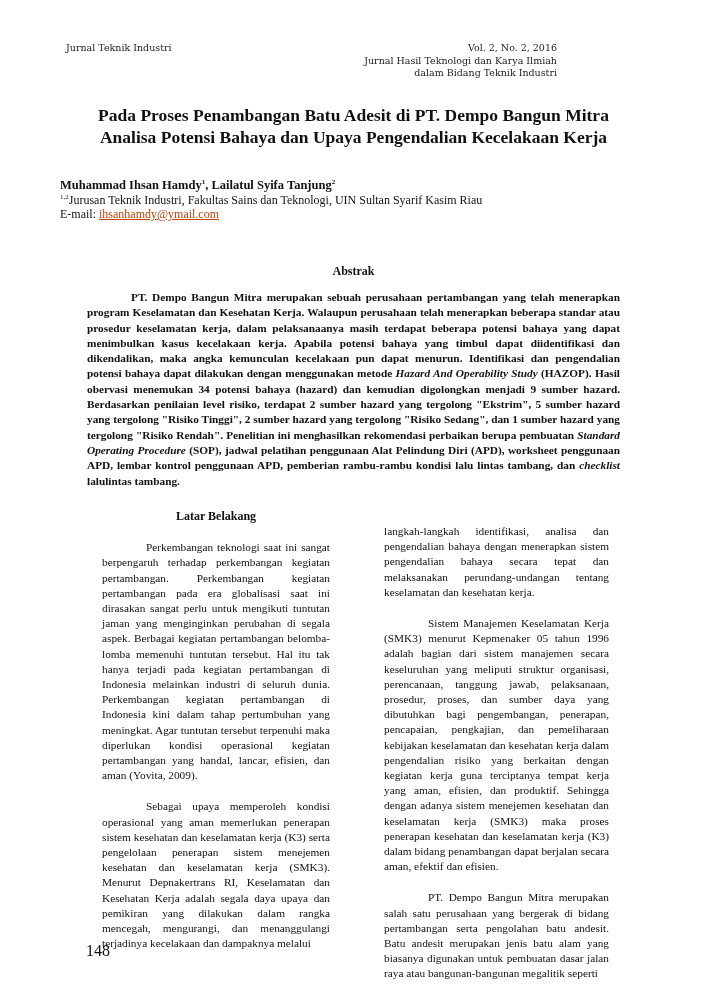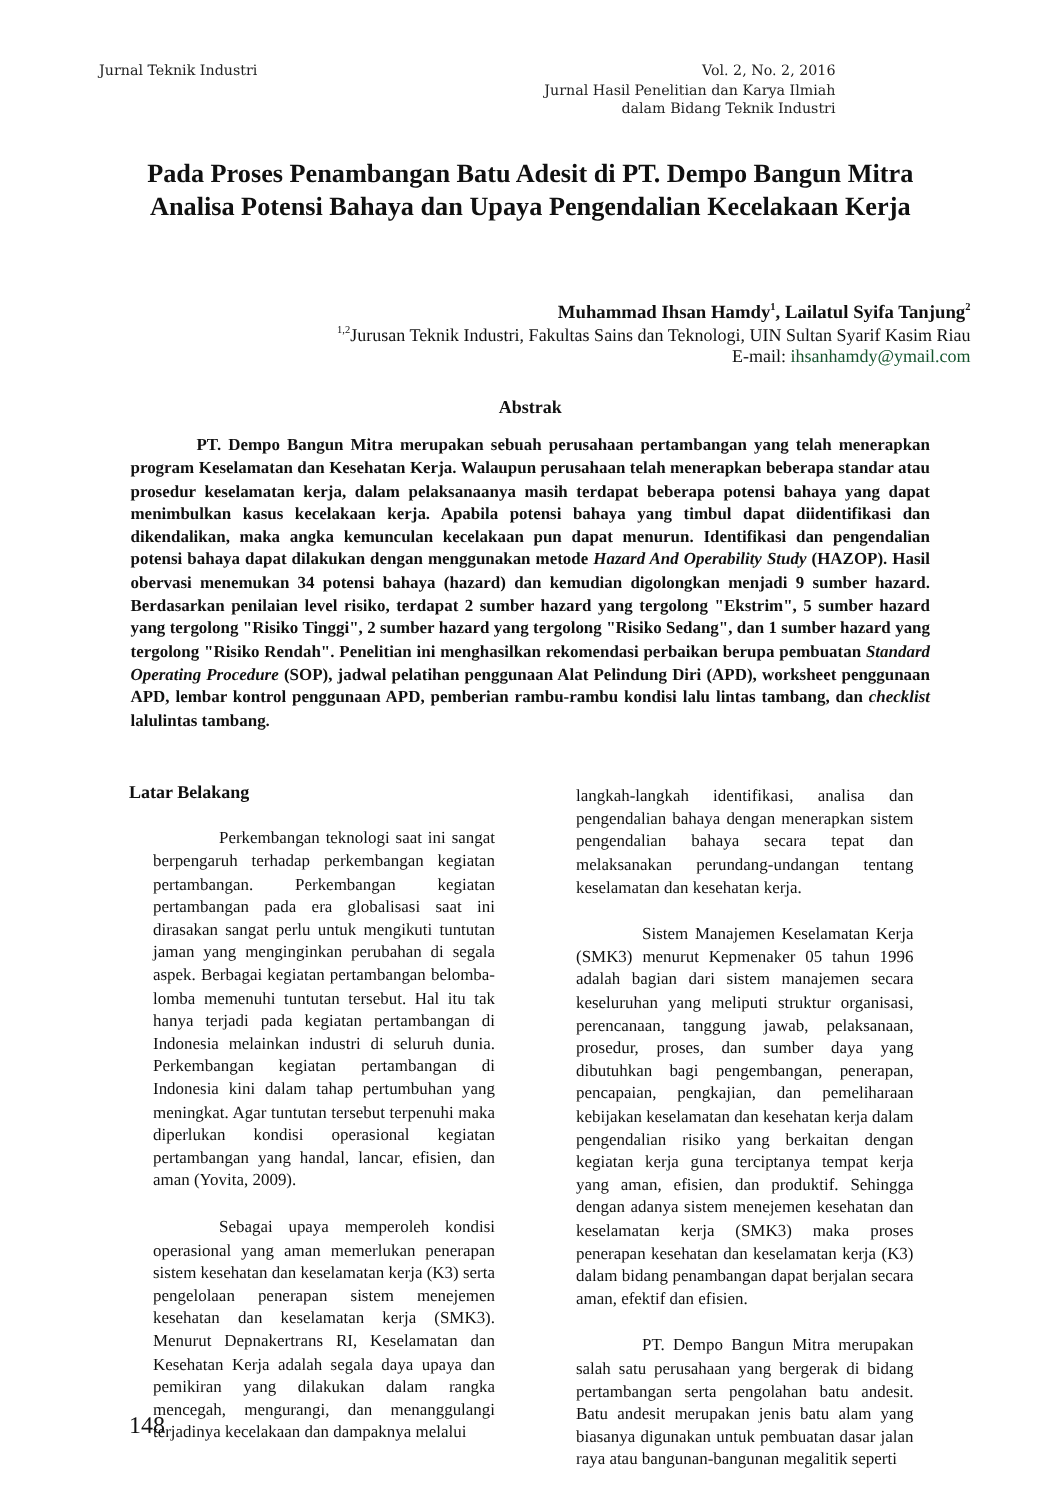--- a/index.html
+++ b/index.html
@@ -3,50 +3,50 @@
 <meta charset="utf-8">
 <style>
   html, body { margin: 0; padding: 0; background: #ffffff; }
   body { width: 707px; height: 1000px; position: relative; overflow: hidden; color: #111; }
   .page { position: absolute; left: 0; top: 0; width: 650px; height: 1000px; }
   .hdr { font-family: "DejaVu Serif", "Liberation Serif", serif; font-size: 9.5px; line-height: 12.5px; color: #222; }
   .hdr-left { position: absolute; left: 66px; top: 42px; }
   .hdr-right { position: absolute; right: 93px; top: 42px; text-align: right; }
   .title { position: absolute; left: 60px; width: 587px; top: 104px; text-align: center;
            font-family: "Liberation Serif", serif; font-weight: bold; font-size: 17.5px; line-height: 22px; }
-  .authors { position: absolute; left: 60px; width: 587px; top: 178px; text-align: right;
-             font-family: "Liberation Serif", serif; font-size: 12px; line-height: 14.5px; margin-top: 23px; }
+  .authors { position: absolute; left: 60px; width: 587px; top: 178px; text-align: left;
+             font-family: "Liberation Serif", serif; font-size: 12px; line-height: 14.5px; }
   .authors .names { font-weight: bold; font-size: 12.5px; }
   .authors sup { font-size: 7px; vertical-align: super; line-height: 0; }
-  .authors a { color: #14532d; }
+  .authors a { color: #c2410c; text-decoration: underline; }
   .abs-head { position: absolute; left: 60px; width: 587px; top: 264px; text-align: center;
               font-family: "Liberation Serif", serif; font-weight: bold; font-size: 12px; }
   .abs-body { position: absolute; left: 87px; width: 533px; top: 290px;
               font-family: "Liberation Serif", serif; font-size: 11.3px; line-height: 15.3px; text-align: justify; }
   .abs-body p { margin: 0; text-indent: 44px; font-weight: bold; }
   .keywords { position: absolute; left: 87px; width: 533px; top: 483px;
               font-family: "Liberation Serif", serif; font-size: 11.3px; }
   .col { position: absolute; top: 509px; width: 260px;
          font-family: "Liberation Serif", serif; font-size: 11.3px; line-height: 15.2px; text-align: justify; }
   .col-left { left: 86px; }
   .col-right { left: 368px; top: 508px; width: 257px; }
   .col p { margin: 16px; }
   .col .indent { text-indent: 44px; }
-  .sec-head { text-align: left; font-weight: bold; font-size: 12px; margin: 12px 0 16px 0; }
+  .sec-head { text-align: center; font-weight: bold; font-size: 12px; margin: 0 0 16px 0; }
   .pageno { position: absolute; left: 86px; top: 942px; font-family: "Liberation Serif", serif; font-size: 16px; }
 </style>
 </head>
 <body>
 
 <div class="page">
 
   <div class="hdr hdr-left">Jurnal Teknik Industri</div>
   <div class="hdr hdr-right">
     <div>Vol. 2, No. 2, 2016</div>
-    <div>Jurnal Hasil Penelitian dan Karya Ilmiah</div>
+    <div>Jurnal Hasil Teknologi dan Karya Ilmiah</div>
     <div>dalam Bidang Teknik Industri</div>
   </div>
 
   <div class="title">
     <div>Pada Proses Penambangan Batu Adesit di PT. Dempo Bangun Mitra</div>
     <div>Analisa Potensi Bahaya dan Upaya Pengendalian Kecelakaan Kerja</div>
   </div>
 
   <div class="authors">
     <div class="names">

